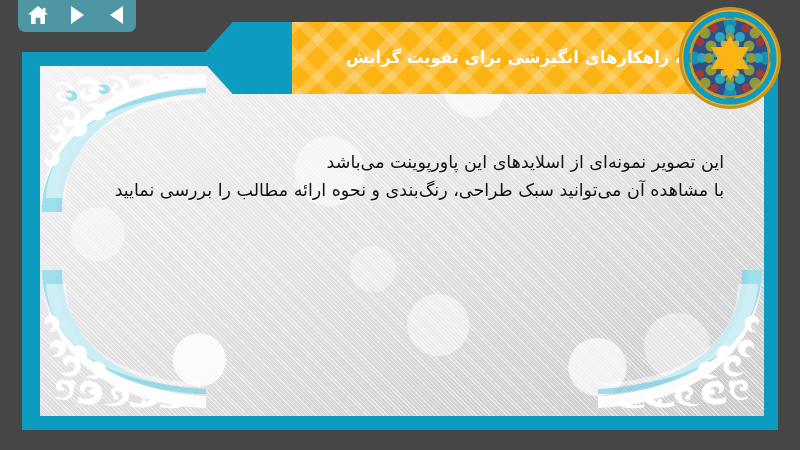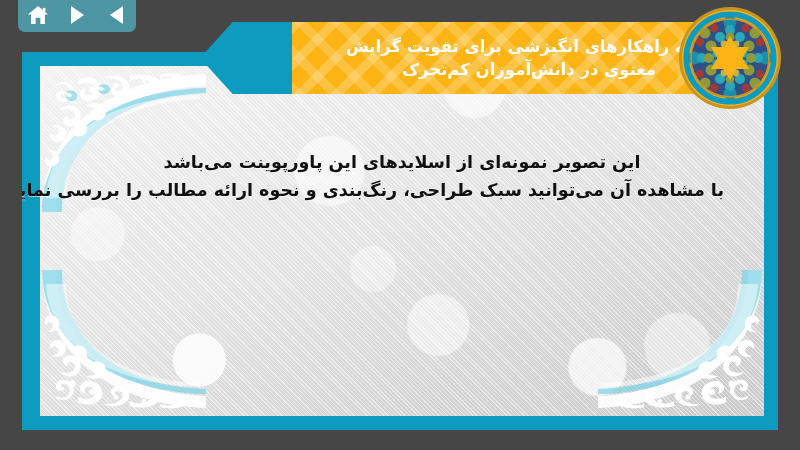--- a/index.html
+++ b/index.html
@@ -172,24 +172,25 @@
     left: 40px;
     right: 40px;
     top: 82px;
     text-align: center;
     direction: rtl;
     z-index: 15;
   }
   .body-text .bline {
     color: #101010;
     font-size: 17.5px;
-    font-weight: bold;
+    font-weight: normal;
     line-height: 1.62;
     white-space: nowrap;
     text-shadow: 0 1px 0 rgba(255,255,255,0.55);
+    text-align: right;
   }
 </style>
 </head>
 <body>
 
 <div id="slide">
 
   <div class="navbar">
     <div class="nav-btn">
       <span class="tri-left"></span>
@@ -289,21 +290,20 @@
         <div class="bline">با مشاهده آن می‌توانید سبک طراحی، رنگ‌بندی و نحوه ارائه مطالب را بررسی نمایید</div>
       </div>
 
     </div>
   </div>
 
   <div class="title-wrap">
     <div class="banner-arrow"></div>
     <div class="banner-body">
       <div class="tline">ارائه راهکارهای انگیزشی برای تقویت گرایش</div>
-      <div class="tline">معنوی در دانش‌آموزان کم‌تحرک</div>
     </div>
   </div>
 
   <svg class="medallion" viewBox="0 0 104 104">
     <circle cx="52" cy="52" r="51" fill="#c8941f"></circle>
     <circle cx="52" cy="52" r="48" fill="#fcb415"></circle>
     <circle cx="52" cy="52" r="45" fill="#0e9bc0"></circle>
     <circle cx="52" cy="52" r="41" fill="#e8a41a"></circle>
     <circle cx="52" cy="52" r="38.5" fill="#2f4f87"></circle>
     <g>

